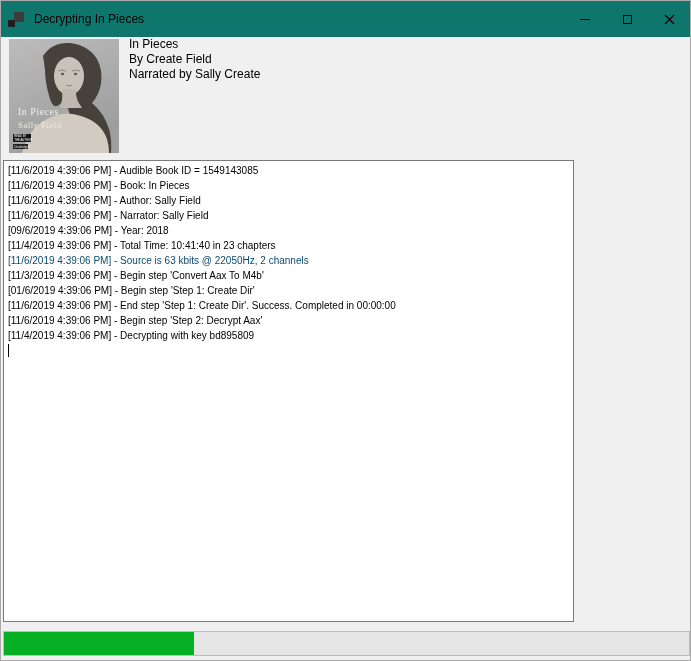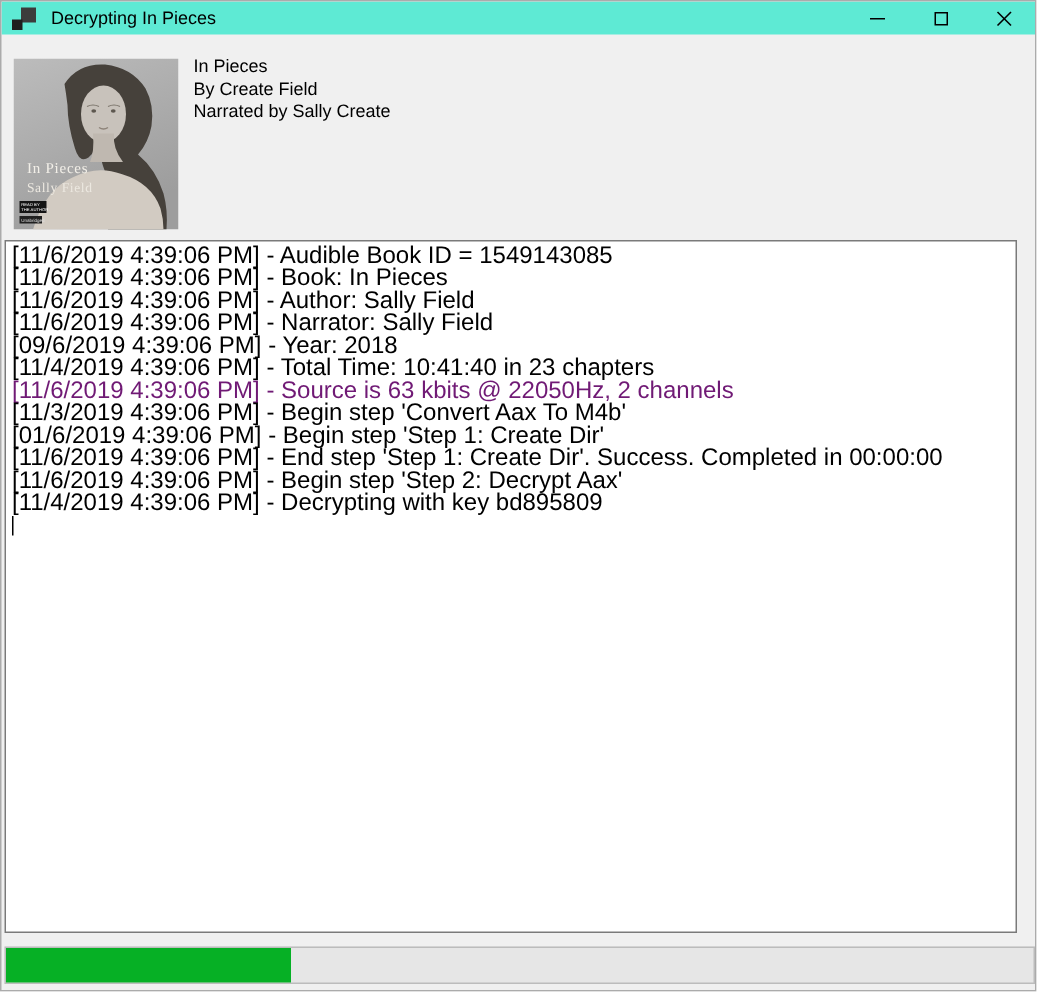--- a/index.html
+++ b/index.html
@@ -9,22 +9,22 @@
     background:#f0f0f0;
     -webkit-font-smoothing:antialiased;
   }
   .window{
     position:relative;width:691px;height:661px;
     background:#f0f0f0;border:1px solid #ababab;
     box-sizing:border-box;overflow:hidden;
   }
   
   .titlebar{
-    position:absolute;top:0;left:0;right:0;height:22px;
-    background:#5eead4;display:flex;align-items:center;
+    position:absolute;top:0;left:0;right:0;height:36px;
+    background:#0f766e;display:flex;align-items:center;
   }
   .app-icon{position:relative;width:17px;height:17px;margin-left:7px;flex:0 0 auto;}
   .app-icon .sq-big{position:absolute;right:1px;top:1px;width:10px;height:10px;background:#3c3c3c;}
   .app-icon .sq-small{position:absolute;left:0;bottom:1px;width:7px;height:7px;background:#1f1f1f;}
   .title-text{margin-left:9px;font-size:12px;color:#000;white-space:nowrap;}
   .controls{margin-left:auto;display:flex;height:100%;align-items:stretch;}
   .ctrl-btn{
     width:42px;height:100%;display:flex;align-items:center;justify-content:center;
     background:transparent;border:none;padding:0;cursor:default;
   }
@@ -36,25 +36,25 @@
     position:absolute;left:8px;top:38px;width:110px;height:114px;
     display:block;
   }
   .book-info{
     position:absolute;left:128px;top:36px;
     font-size:12px;line-height:15px;color:#000;
   }
   .book-info div{white-space:nowrap;}
   
   .logbox{
-    position:absolute;left:2px;top:159px;width:675px;height:462px;
+    position:absolute;left:2px;top:159px;width:571px;height:462px;
     background:#ffffff;border:1px solid #7a7a7a;box-sizing:border-box;
     padding:2px 4px 0 4px;
     font-family:"Liberation Sans",sans-serif;
-    font-size:16px;line-height:15px;color:#000;
+    font-size:10px;line-height:15px;color:#000;
     overflow:hidden;cursor:text;
   }
   .log-line{white-space:pre;}
   .caret{display:block;width:1px;height:13px;margin-top:1px;background:#000;}
   
   .progress{
     position:absolute;left:2px;top:630px;width:687px;height:25px;
     background:#e6e6e6;border:1px solid #bcbcbc;box-sizing:border-box;
   }
   .progress-fill{height:100%;width:0%;background:#06b025;}
@@ -124,21 +124,21 @@
     <div>Narrated by Sally Create</div>
   </div>
 
   <div class="logbox">
     <div class="log-line">[11/6/2019 4:39:06 PM] - Audible Book ID = 1549143085</div>
       <div class="log-line">[11/6/2019 4:39:06 PM] - Book: In Pieces</div>
       <div class="log-line">[11/6/2019 4:39:06 PM] - Author: Sally Field</div>
       <div class="log-line">[11/6/2019 4:39:06 PM] - Narrator: Sally Field</div>
       <div class="log-line">[09/6/2019 4:39:06 PM] - Year: 2018</div>
       <div class="log-line">[11/4/2019 4:39:06 PM] - Total Time: 10:41:40 in 23 chapters</div>
-      <div class="log-line" style="color: #701a75;">[11/6/2019 4:39:06 PM] - Source is 63 kbits @ 22050Hz, 2 channels</div>
+      <div class="log-line" style="color: #0c4a6e;">[11/6/2019 4:39:06 PM] - Source is 63 kbits @ 22050Hz, 2 channels</div>
       <div class="log-line">[11/3/2019 4:39:06 PM] - Begin step 'Convert Aax To M4b'</div>
       <div class="log-line">[01/6/2019 4:39:06 PM] - Begin step 'Step 1: Create Dir'</div>
       <div class="log-line">[11/6/2019 4:39:06 PM] - End step 'Step 1: Create Dir'. Success. Completed in 00:00:00</div>
       <div class="log-line">[11/6/2019 4:39:06 PM] - Begin step 'Step 2: Decrypt Aax'</div>
       <div class="log-line">[11/4/2019 4:39:06 PM] - Decrypting with key bd895809</div>
       <span class="caret"></span>
   </div>
 
   <div class="progress" style="background: rgb(230, 230, 230);">
     <div class="progress-fill" style="width: 27.7%; background: rgb(6, 176, 37);"></div>

